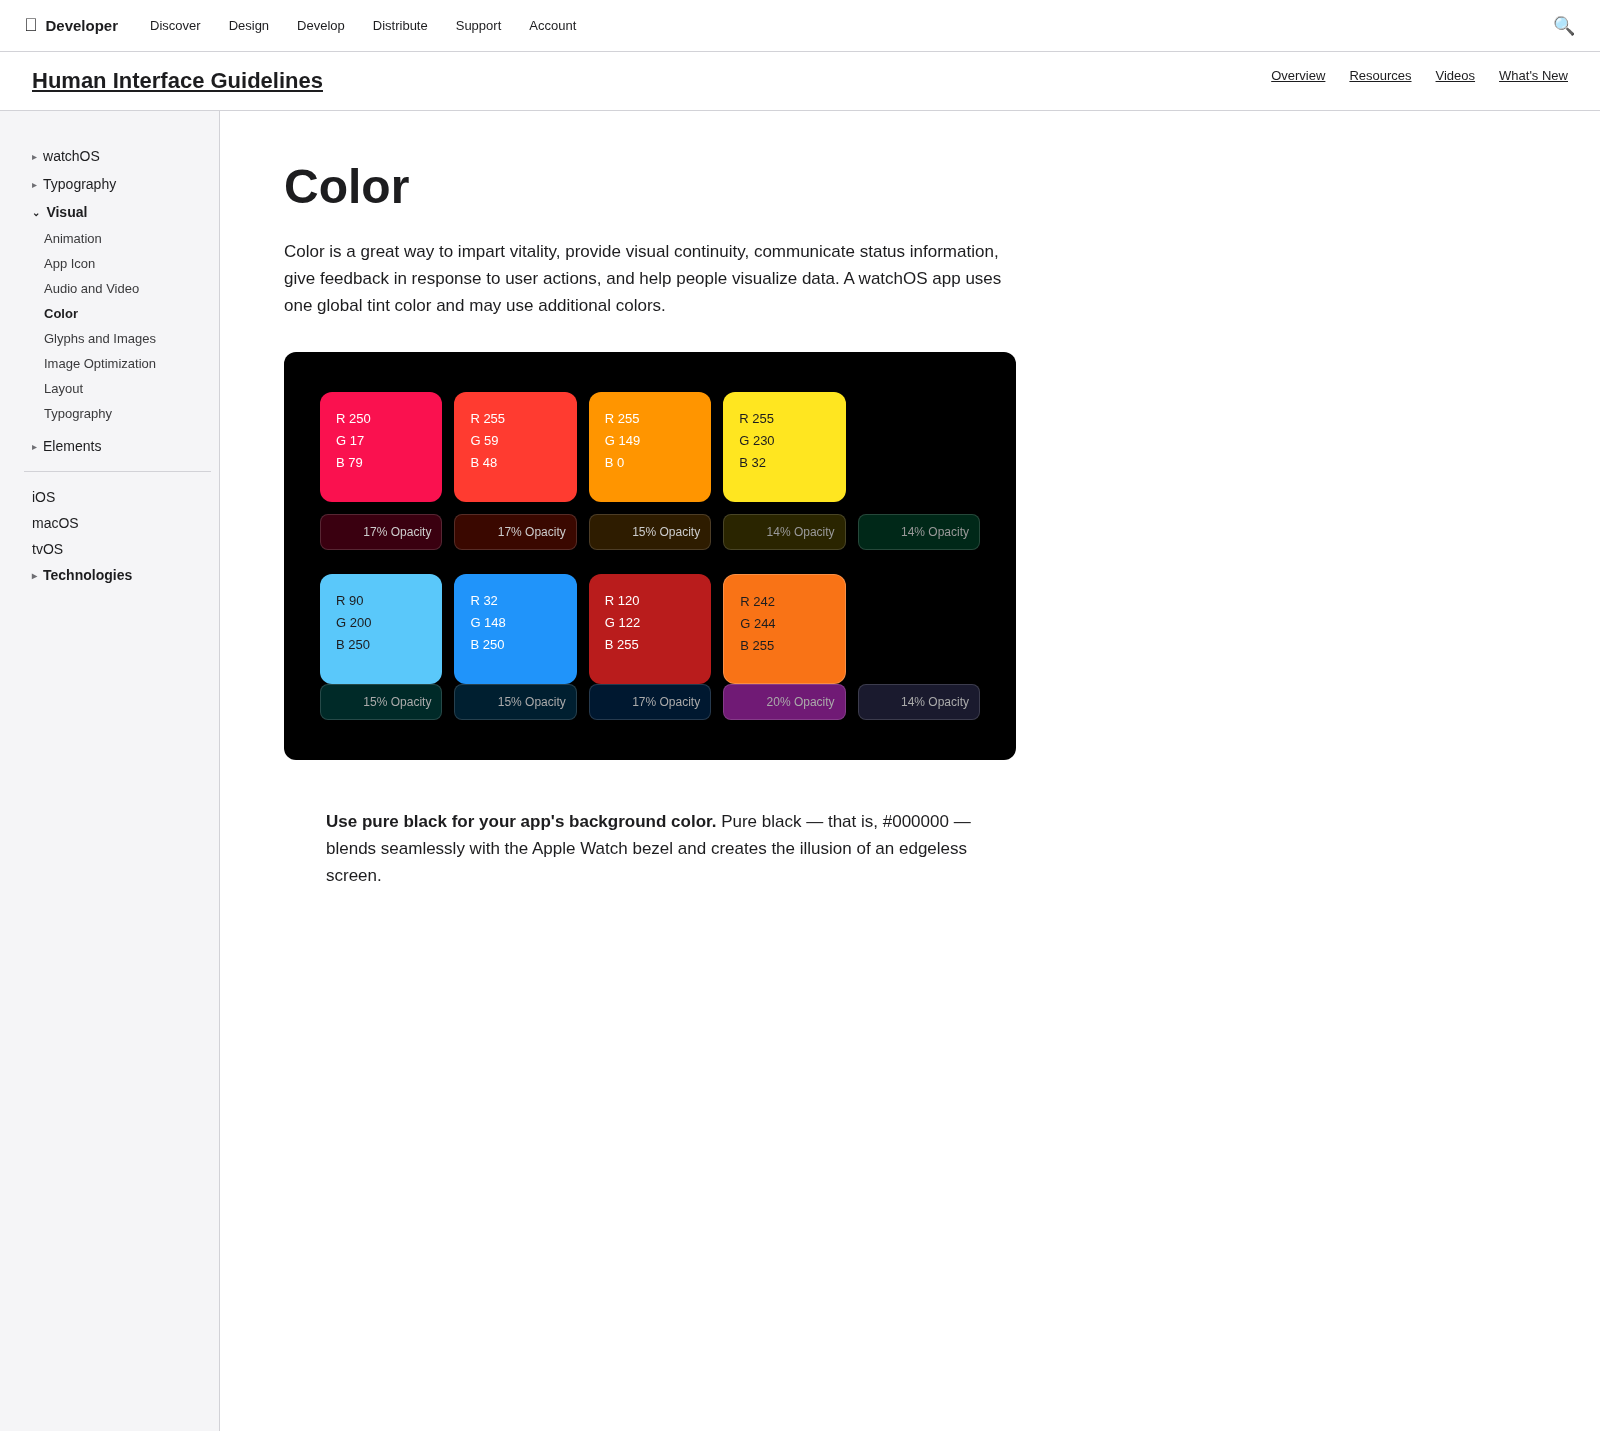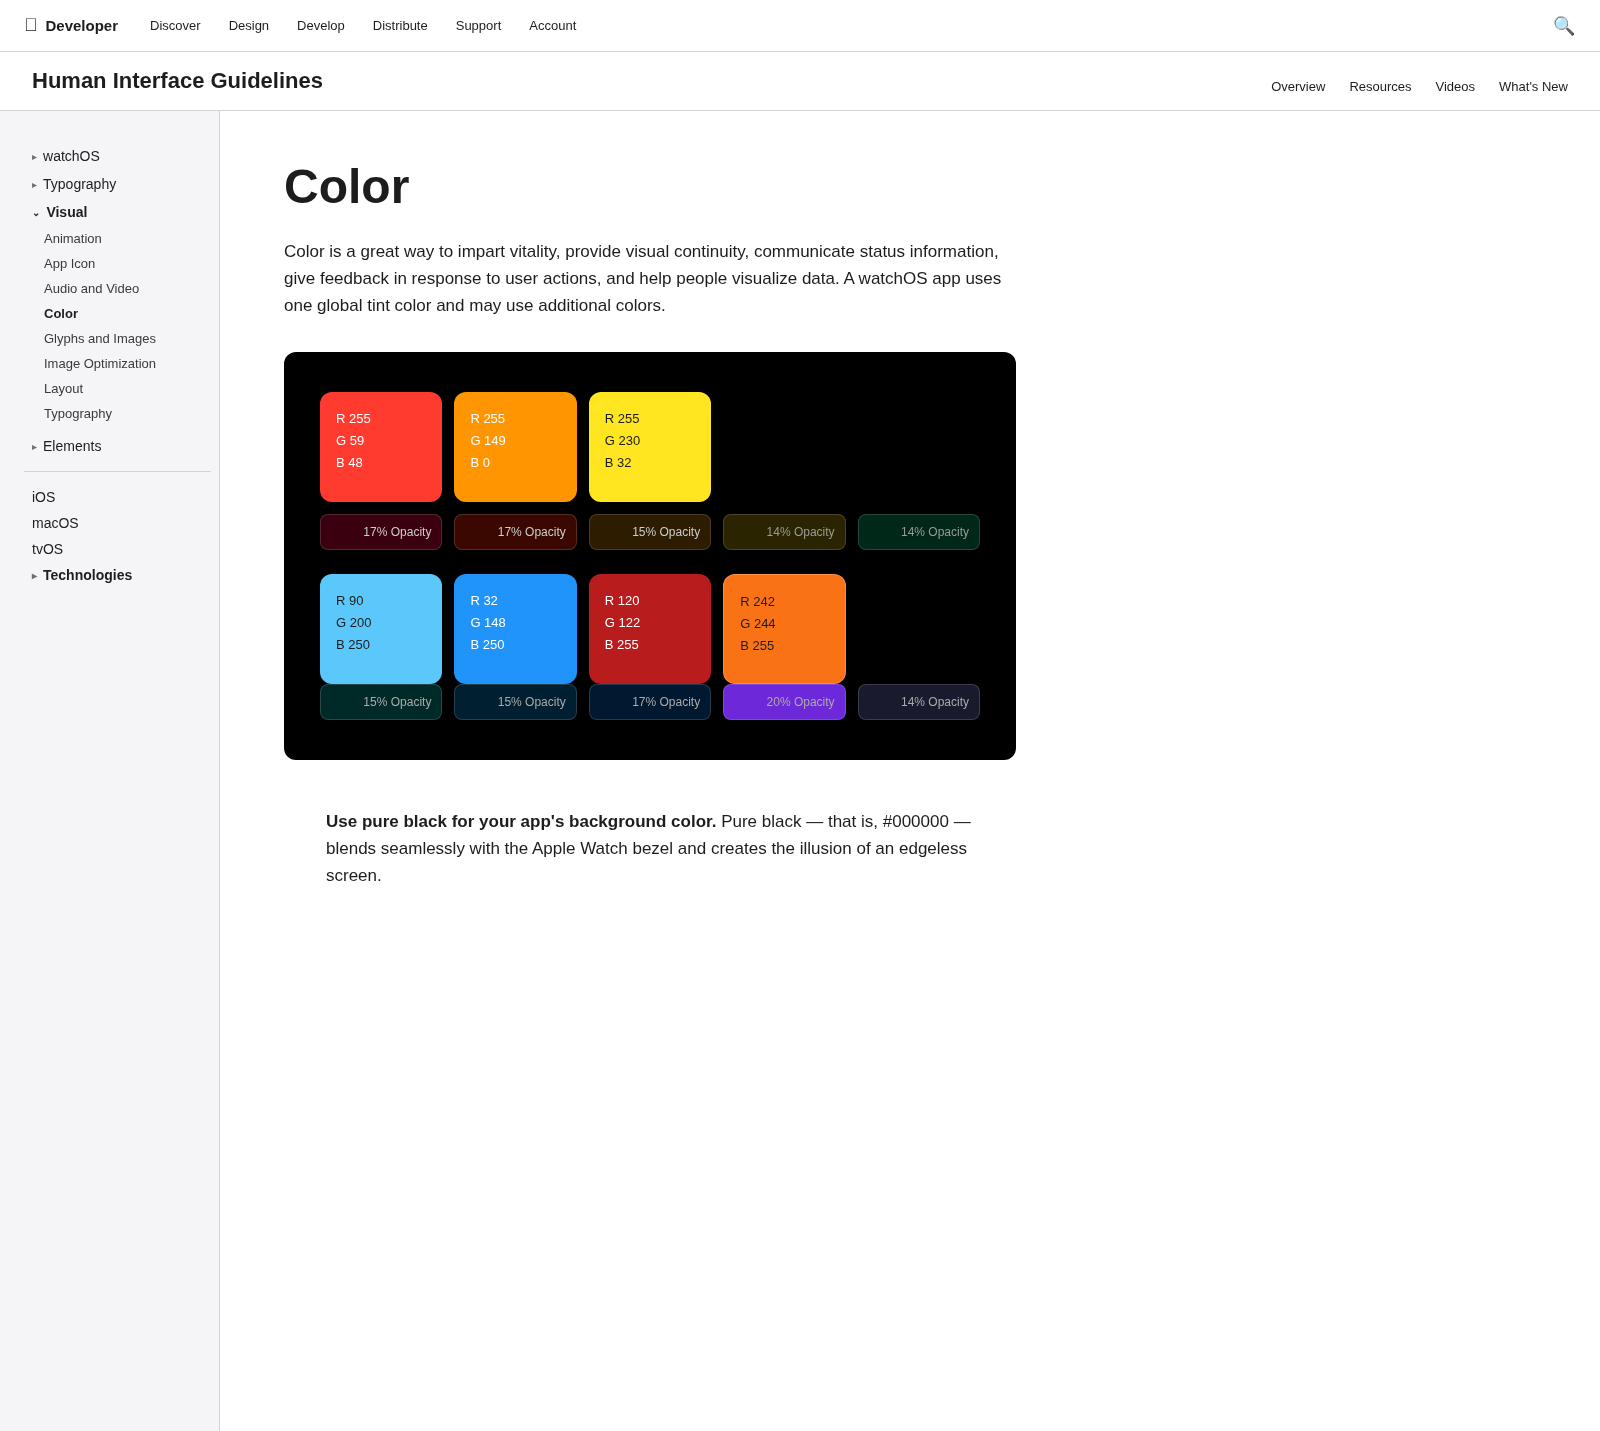--- a/index.html
+++ b/index.html
@@ -12,22 +12,22 @@
       padding: 0 24px; gap: 32px; background: rgba(255,255,255,0.9);
     }
     .top-nav .brand { display: flex; align-items: center; gap: 8px; font-size: 15px; font-weight: 600; white-space: nowrap; }
     .apple-logo { font-size: 18px; }
     .top-nav nav { display: flex; gap: 28px; flex: 1; justify-content: flex-start; }
     .top-nav nav a { text-decoration: none; color: #1d1d1f; font-size: 13px; white-space: nowrap; }
     .search-icon-btn { margin-left: auto; background: none; border: none; cursor: pointer; font-size: 18px; color: #1d1d1f; }
 
     
     .hig-header {
-      display: flex; align-items: flex-end; justify-content: space-between;
-      padding: 16px 32px; border-bottom: 1px solid #d2d2d7;
+      display: flex; align-items: flex-start; justify-content: space-between;
+      padding: 16px 32px; border-bottom: 1px solid #d2d2d7; text-decoration: underline;
     }
     .hig-title { font-size: 22px; font-weight: 700; color: #1d1d1f; }
     .hig-nav { display: flex; gap: 24px; }
     .hig-nav a { text-decoration: none; color: #1d1d1f; font-size: 13px; }
 
     
     .page-layout { display: flex; min-height: calc(100vh - 104px); }
 
     
     .sidebar {
@@ -152,20 +152,23 @@
     </div>
   </aside>
 
   <main class="main-content">
     <h1 class="page-title">Color</h1>
     <p class="page-intro">Color is a great way to impart vitality, provide visual continuity, communicate status information, give feedback in response to user actions, and help people visualize data. A watchOS app uses one global tint color and may use additional colors.</p>
 
     <div class="color-grid-container">
 
       <div class="color-grid" id="swatch-row1">
+          <div class="color-swatch" style="background: rgb(250, 17, 79);">
+            <span class="rgb" style="color:#fff">R 250<br>G 17<br>B 79</span>
+          </div>
           <div class="color-swatch" style="background: rgb(255, 59, 48);">
             <span class="rgb" style="color:#fff">R 255<br>G 59<br>B 48</span>
           </div>
           <div class="color-swatch" style="background: rgb(255, 149, 0);">
             <span class="rgb" style="color:#fff">R 255<br>G 149<br>B 0</span>
           </div>
           <div class="color-swatch" style="background: rgb(255, 230, 32);">
             <span class="rgb" style="color:#1d1d1f">R 255<br>G 230<br>B 32</span>
           </div>
         </div>
@@ -190,21 +193,21 @@
           </div>
           <div class="color-swatch" style="background: #f97316; border: 1px solid rgba(255, 255, 255, 0.2);">
             <span class="rgb" style="color:#1d1d1f">R 242<br>G 244<br>B 255</span>
           </div>
         </div>
 
       <div class="opacity-row2" id="opacity-row2">
           <div class="opacity-swatch" style="background: rgb(0, 42, 40); color: rgb(170, 170, 170); border: 1px solid rgba(255, 255, 255, 0.15);">15% Opacity</div>
           <div class="opacity-swatch" style="background: rgb(0, 31, 48); color: rgb(170, 170, 170); border: 1px solid rgba(255, 255, 255, 0.15);">15% Opacity</div>
           <div class="opacity-swatch" style="background: rgb(0, 24, 48); color: rgb(170, 170, 170); border: 1px solid rgba(255, 255, 255, 0.15);">17% Opacity</div>
-          <div class="opacity-swatch" style="background: #6d28d9; color: rgb(170, 170, 170); border: 1px solid rgba(255, 255, 255, 0.15);">20% Opacity</div>
+          <div class="opacity-swatch" style="background: #701a75; color: rgb(170, 170, 170); border: 1px solid rgba(255, 255, 255, 0.15);">20% Opacity</div>
           <div class="opacity-swatch" style="background: rgb(26, 26, 46); color: rgb(170, 170, 170); border: 1px solid rgba(255, 255, 255, 0.15);">14% Opacity</div>
         </div>
 
     </div>
 
     <div class="body-section">
       <p>
         <strong id="body-bold">Use pure black for your app's background color.</strong>
         <span id="body-rest"> Pure black — that is, #000000 — blends seamlessly with the Apple Watch bezel and creates the illusion of an edgeless screen.</span>
       </p>

